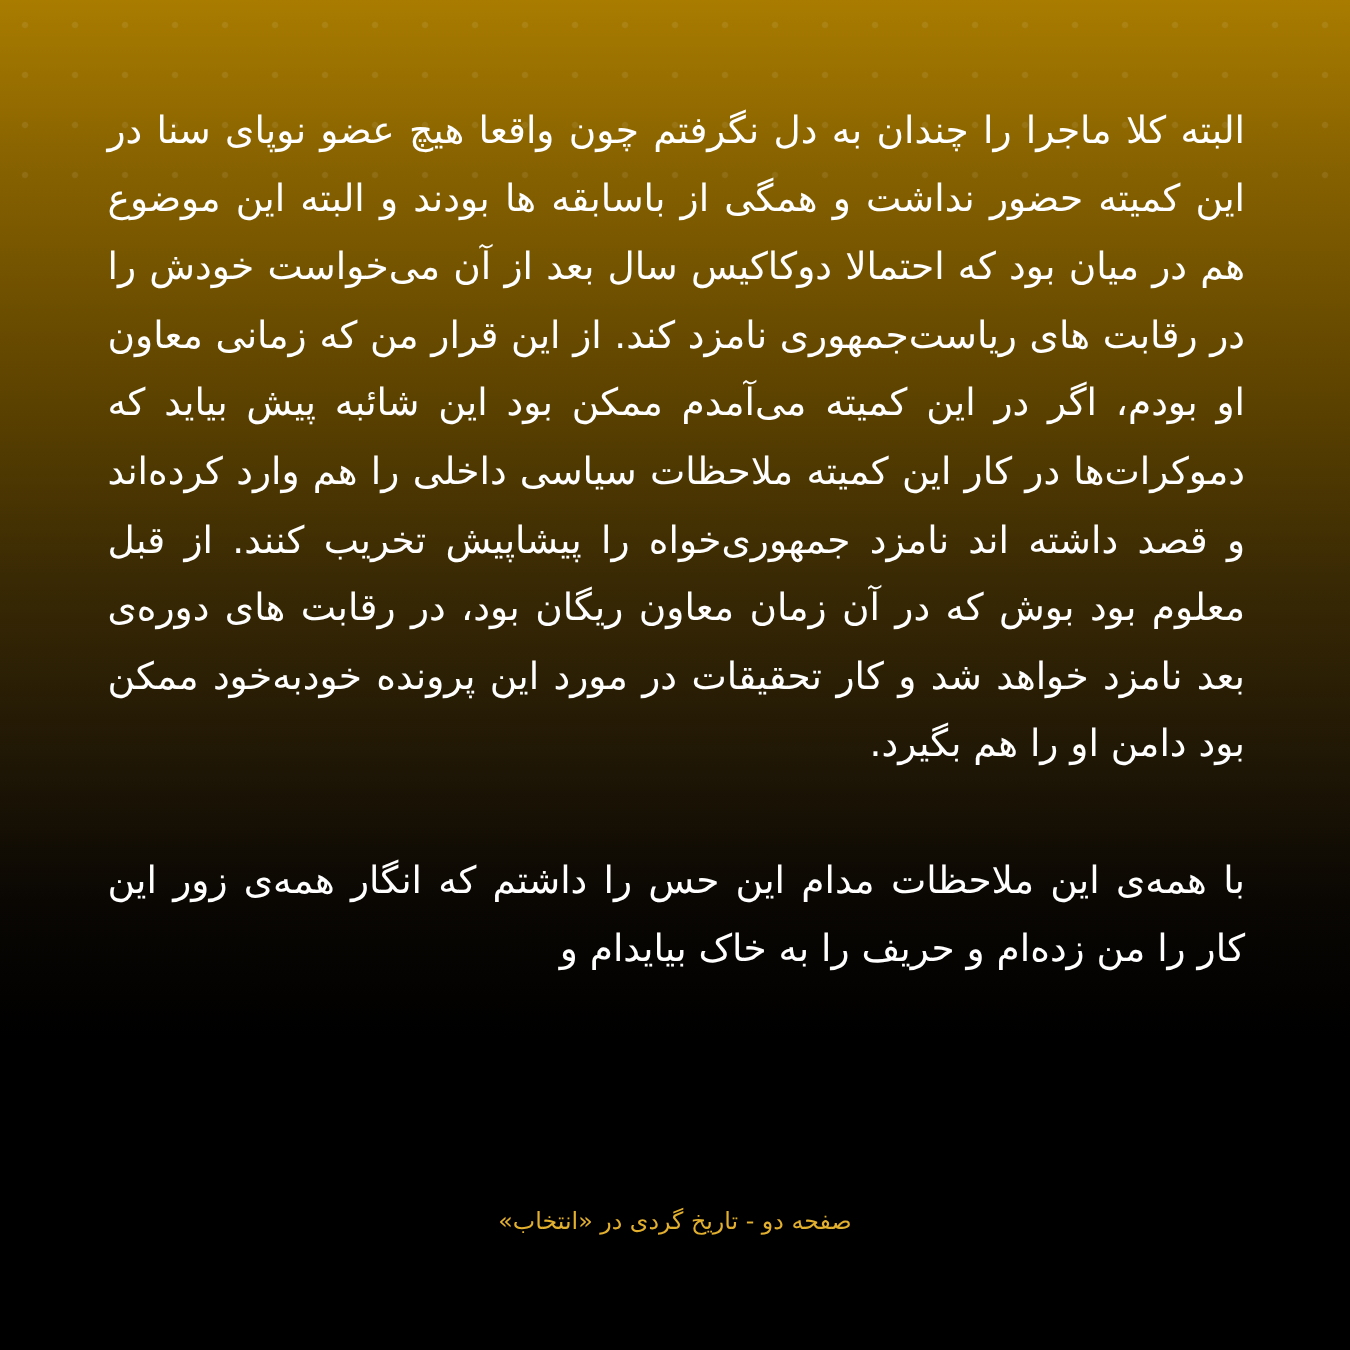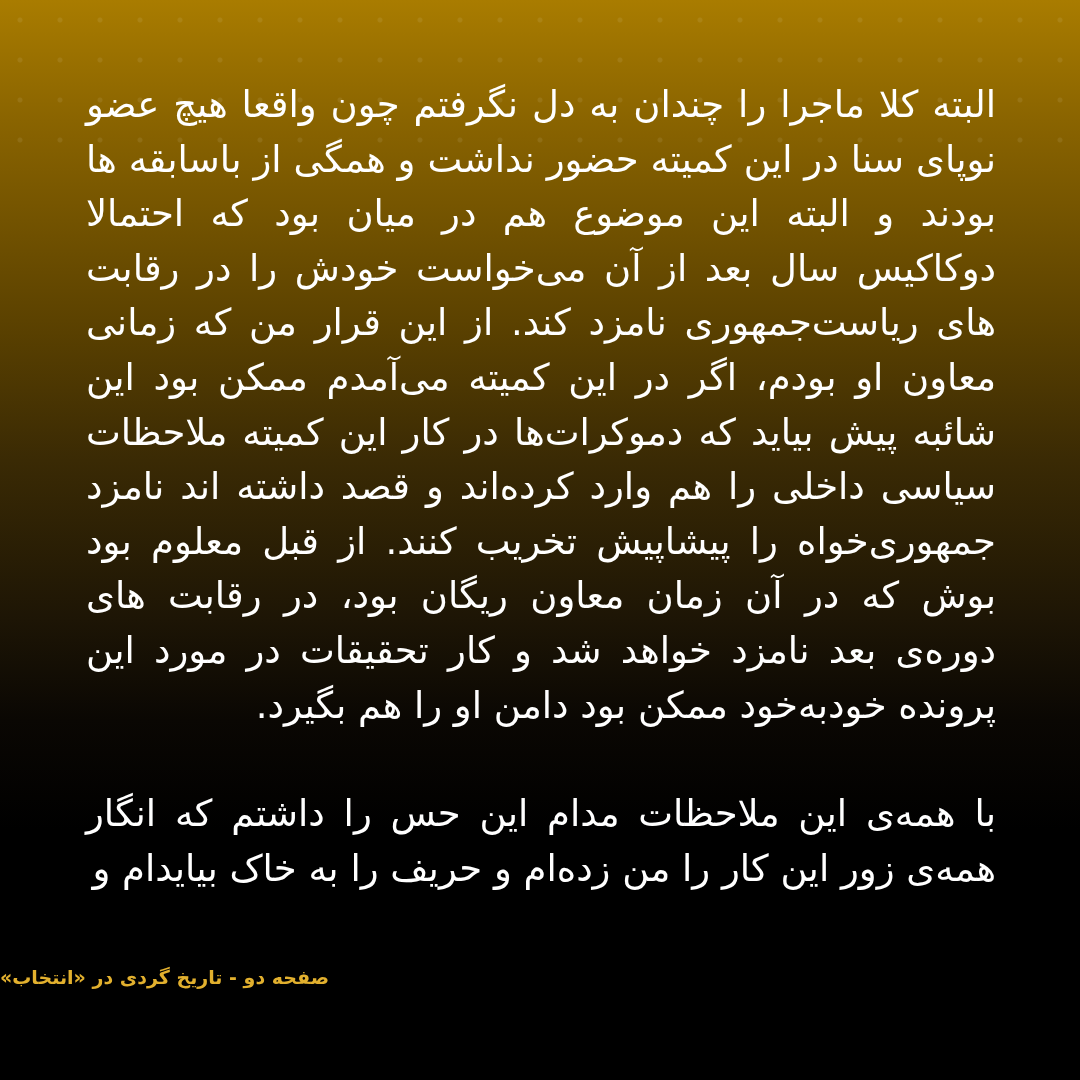--- a/index.html
+++ b/index.html
@@ -37,38 +37,38 @@
       position: absolute;
       top: 78px;
       left: 86px;
       width: 910px;
       direction: rtl;
       text-align: justify;
       color: #ffffff;
     }
     .paragraph {
       margin: 0;
-      font-size: 37px;
+      font-size: 30px;
       line-height: 54.6px;
       text-align: justify;
       text-align-last: right;
     }
     .paragraph + .paragraph {
       margin-top: 54px;
     }
     .caption {
       position: absolute;
       top: 966px;
       left: 0;
       width: 1080px;
-      text-align: left;
+      text-align: center;
       direction: rtl;
       color: #e2b02e;
       font-size: 19px;
-      font-weight: bold;
+      font-weight: normal;
     }
   </style>
 </head>
 <body>
 
 <div class="pattern"></div>
 
 <div class="article">
   <p class="paragraph">البته کلا ماجرا را چندان به دل نگرفتم چون واقعا هیچ عضو نوپای سنا در این کمیته حضور نداشت و همگی از باسابقه ها بودند و البته این موضوع هم در میان بود که احتمالا دوکاکیس سال بعد از آن می‌خواست خودش را در رقابت های ریاست‌جمهوری نامزد کند. از این قرار من که زمانی معاون او بودم، اگر در این کمیته می‌آمدم ممکن بود این شائبه پیش بیاید که دموکرات‌ها در کار این کمیته ملاحظات سیاسی داخلی را هم وارد کرده‌اند و قصد داشته اند نامزد جمهوری‌خواه را پیشاپیش تخریب کنند. از قبل معلوم بود بوش که در آن زمان معاون ریگان بود، در رقابت های دوره‌ی بعد نامزد خواهد شد و کار تحقیقات در مورد این پرونده خودبه‌خود ممکن بود دامن او را هم بگیرد.</p>
   <p class="paragraph">با همه‌ی این ملاحظات مدام این حس را داشتم که انگار همه‌ی زور این کار را من زده‌ام و حریف را به خاک بیاید‌ام و</p>

